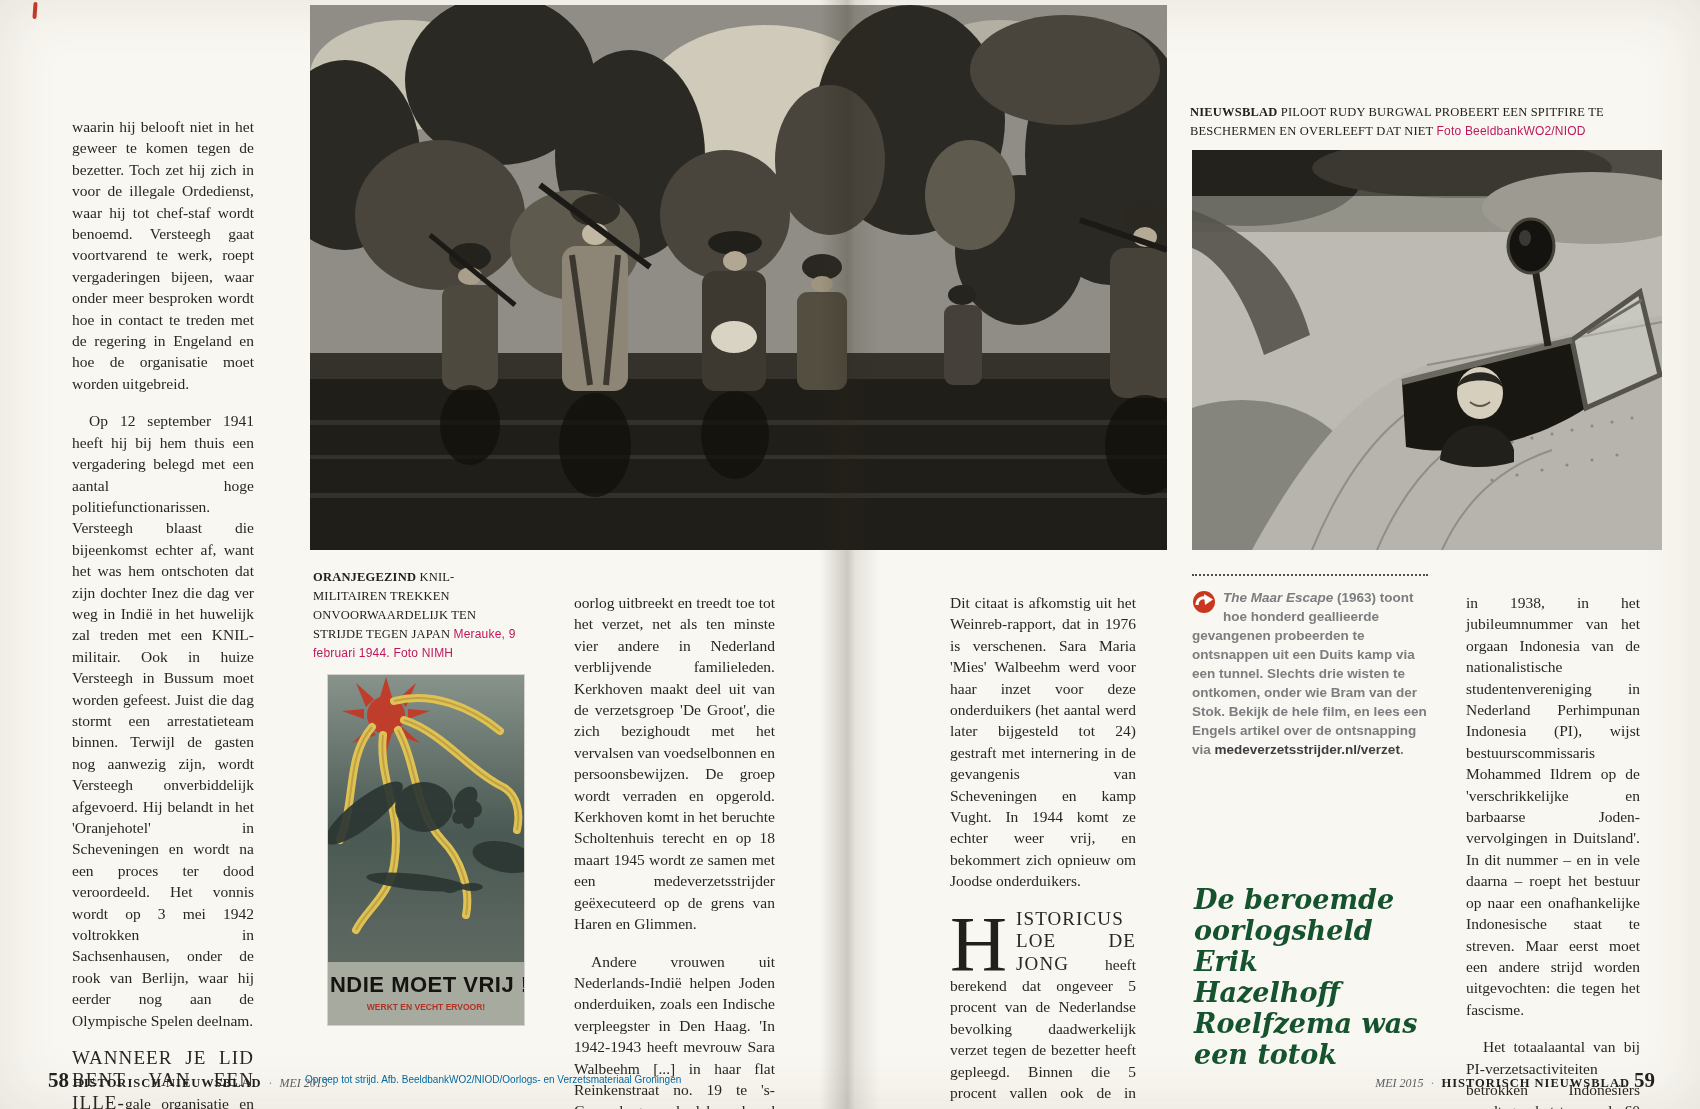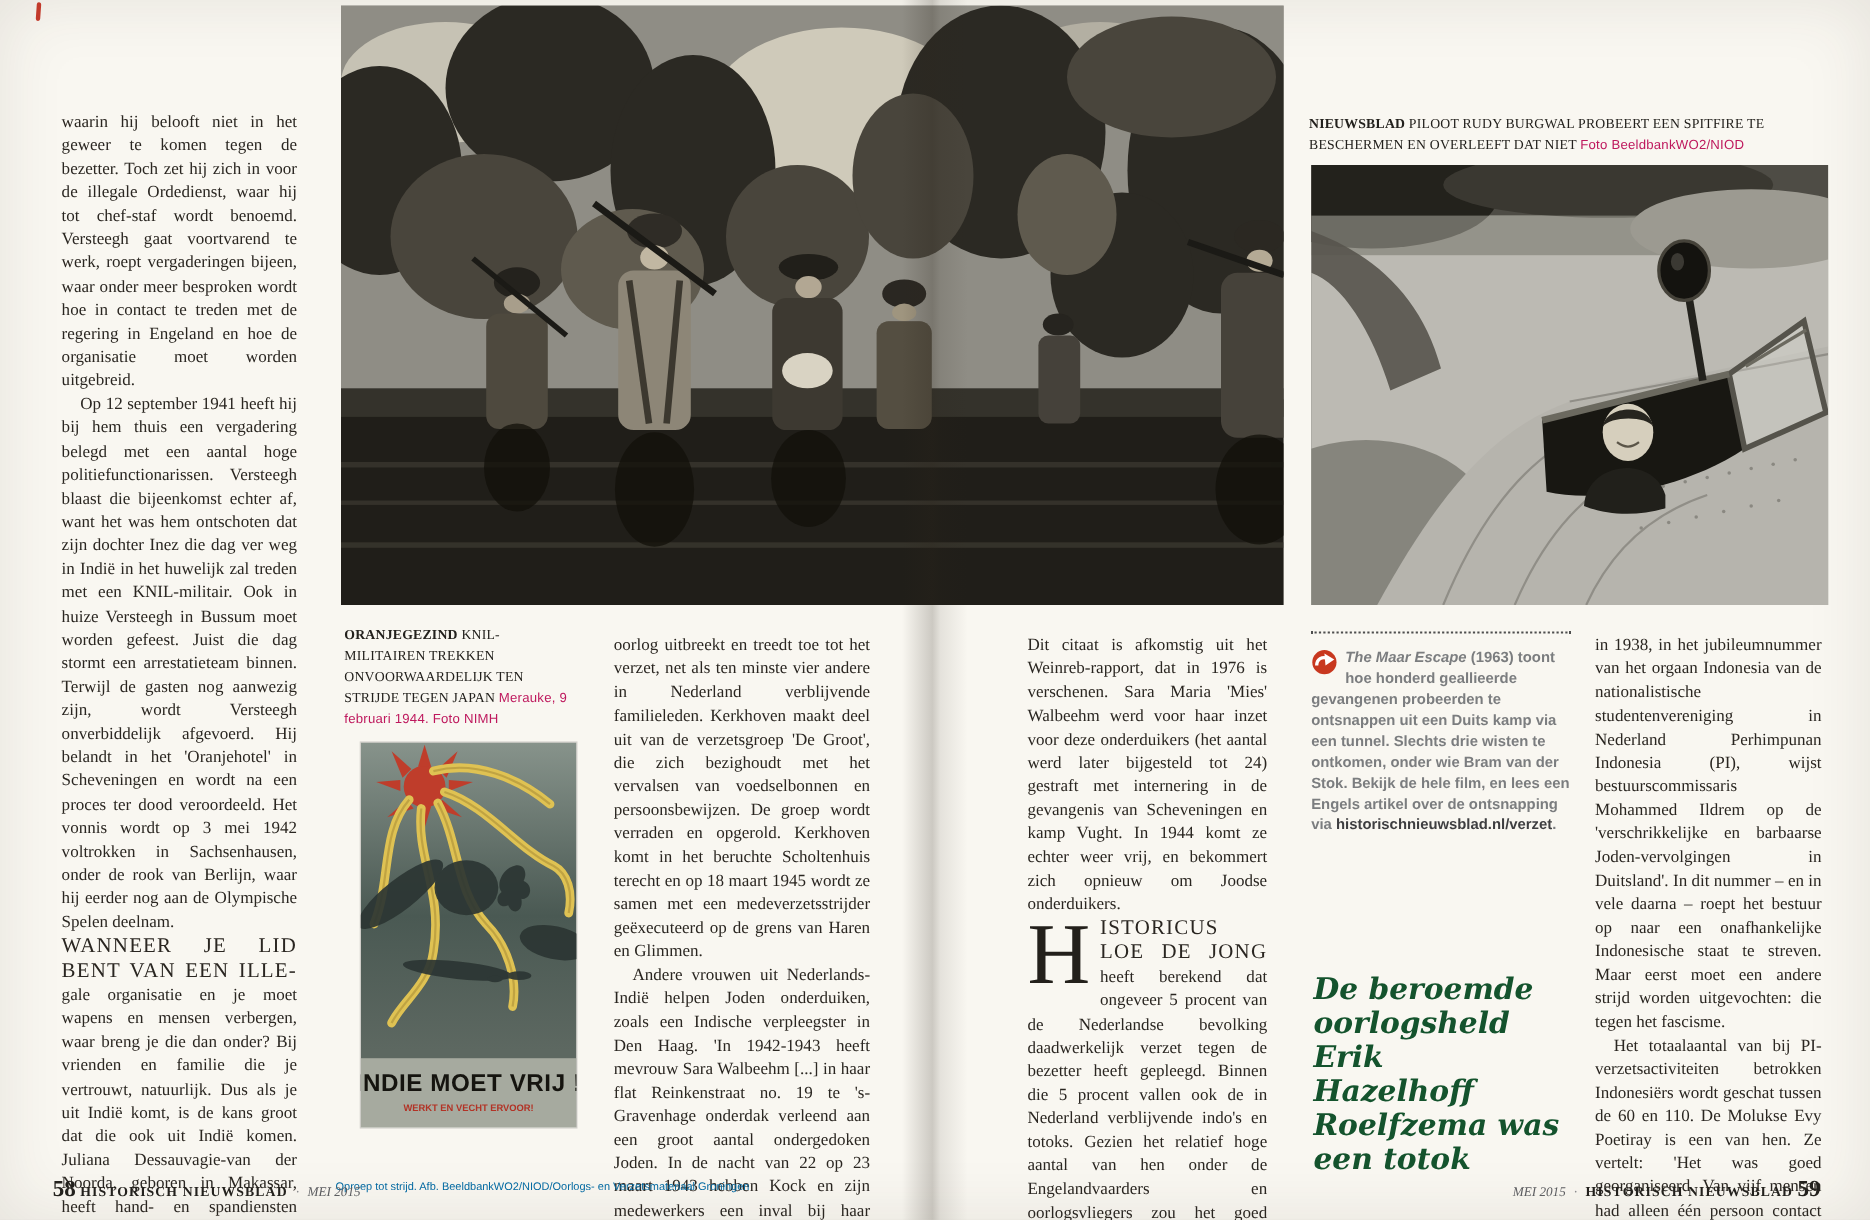--- a/index.html
+++ b/index.html
@@ -11,21 +11,21 @@
   }
   
   .gutter{position:absolute;left:820px;top:0;width:60px;height:1109px;
     background:linear-gradient(90deg,rgba(0,0,0,0) 0%,rgba(45,38,28,0.22) 46%,rgba(45,38,28,0.10) 58%,rgba(0,0,0,0) 100%);
     pointer-events:none;}
   .red-mark{position:absolute;left:33px;top:2px;width:4px;height:17px;background:#c23a2b;transform:rotate(4deg);border-radius:2px;}
 
   
   .bodycol{position:absolute;font-size:15.5px;line-height:21.4px;text-align:justify;
     font-family:"Liberation Serif", serif;color:#2a2621;}
-  .bodycol p{margin:0;}
+  .bodycol p{margin:16px;}
   .indent{text-indent:17px;}
   .gap-above{margin-top:21px;}
   .smallcaps{font-size:19px;letter-spacing:1.1px;}
   .dropcap{float:left;font-size:79px;line-height:62px;padding:5px 9px 0 0;color:#23201b;}
   .mt10{margin-top:10px;}
 
   
   .photo-caption{position:absolute;font-size:12.5px;line-height:19px;color:#23211d;
     font-family:"Liberation Serif", serif;letter-spacing:0.2px;}
   .photo-caption .cap-lead{font-weight:bold;}
@@ -286,21 +286,21 @@
   </div>
 
   <div class="callout" style="left:1192px;top:574px;width:236px;">
     <span class="arrow-wrap">
       <svg width="24" height="24" viewBox="0 0 24 24">
         <circle cx="12" cy="12" r="11" fill="#c8381f"></circle>
         <path d="M5,15 C5,9 10,6.5 15,8.5" stroke="#ffffff" stroke-width="3" fill="none"></path>
         <path d="M12,4 L21,9.5 L13,15 Z" fill="#ffffff"></path>
       </svg>
     </span>
-    <span class="film">The Maar Escape</span><span> (1963) toont hoe honderd geallieerde gevangenen probeerden te ontsnappen uit een Duits kamp via een tunnel. Slechts drie wisten te ontkomen, onder wie Bram van der Stok. Bekijk de hele film, en lees een Engels artikel over de ontsnapping via </span><span class="site">historischnieuwsblad.nl/verzet</span><span>.</span>
+    <span class="film">The Maar Escape</span><span> (1963) toont hoe honderd geallieerde gevangenen probeerden te ontsnappen uit een Duits kamp via een tunnel. Slechts drie wisten te ontkomen, onder wie Bram van der Stok. Bekijk de hele film, en lees een Engels artikel over de ontsnapping via </span><span class="site">medeverzetsstrijder.nl/verzet</span><span>.</span>
   </div>
 
   <div class="pullquote" style="left:1194px;top:884px;width:250px;">De beroemde
 oorlogsheld Erik
 Hazelhoff
 Roelfzema was
 een totok</div>
 
   <div class="bodycol" style="left:1450px;top:576px;width:206px;">
     <p>in 1938, in het jubileumnummer van het orgaan Indonesia van de nationalistische studentenvereniging in Nederland Perhimpunan Indonesia (PI), wijst bestuurscommissaris Mohammed Ildrem op de 'verschrikkelijke en barbaarse Joden-vervolgingen in Duitsland'. In dit nummer – en in vele daarna – roept het bestuur op naar een onafhankelijke Indonesische staat te streven. Maar eerst moet een andere strijd worden uitgevochten: die tegen het fascisme.</p>

